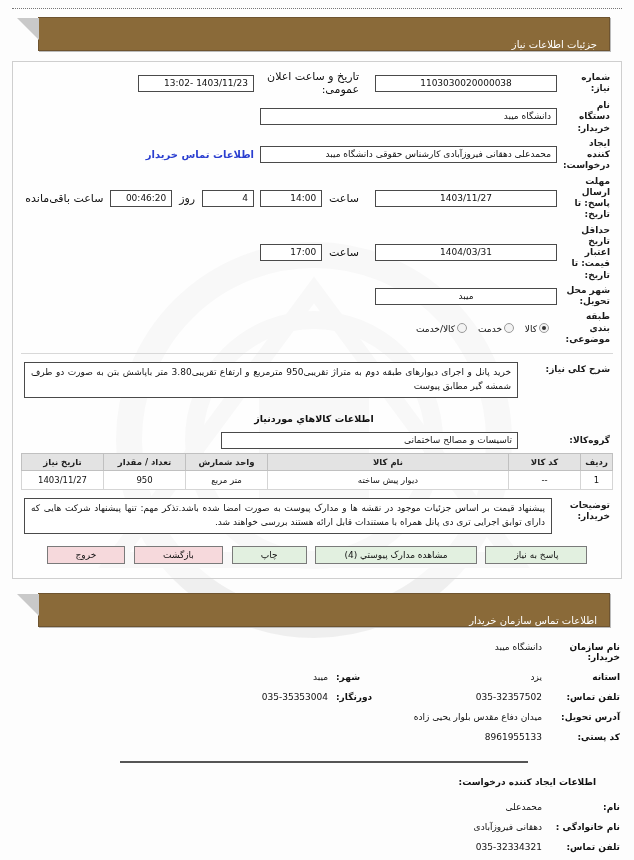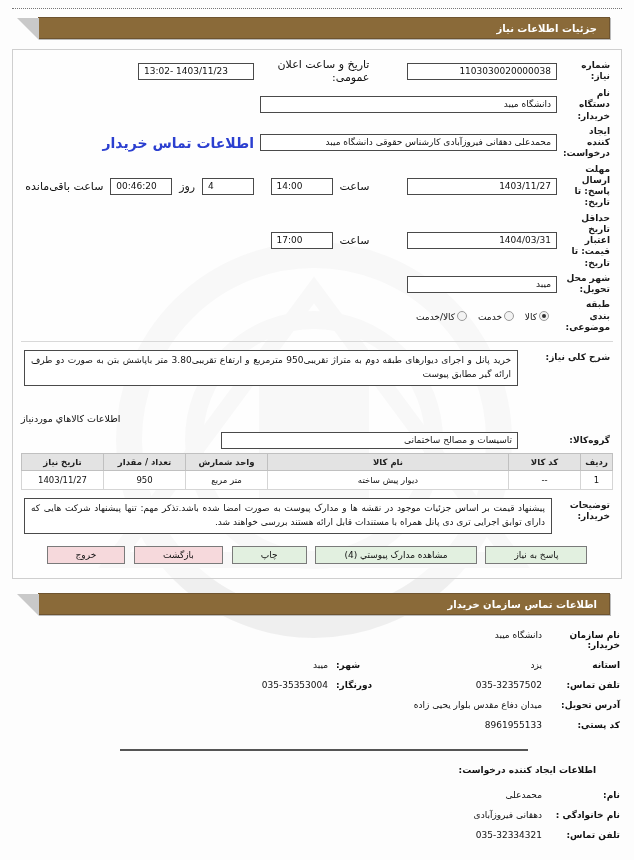--- a/index.html
+++ b/index.html
@@ -32,25 +32,25 @@
   .dotted-top {
     border-top: 1px dotted #777;
     height: 0; margin: 0 2px 8px 2px;
   }
 
   
   .section-bar {
     position: relative;
     background: #8a6a39;
     color: #fff;
-    font-weight: bold;
+    font-weight: normal;
     font-size: 10px;
     height: 22px;
     line-height: 22px;
-    padding: 0 12px;
+    padding: 16px 12px;
     text-align: right;
     border: 1px solid #6e5430;
     box-shadow: 1px 1px 0 #bbb;
     margin-bottom: 10px;
   }
   .section-bar.offset { margin-right: 14px; margin-left: 28px; }
   .corner-fold {
     position: absolute;
     left: -22px; top: 0;
     width: 0; height: 0;
@@ -86,35 +86,35 @@
     background: #ffffff;
     height: 17px;
     line-height: 15px;
     padding: 0 5px;
     text-align: right;
     font-size: 9px;
     vertical-align: middle;
     white-space: nowrap;
     overflow: hidden;
   }
-  .fld.w-lg  { width: 150px; }
+  .fld.w-lg  { width: 182px; text-align: center; }
   .fld.w-xl  { width: 297px; }
   .fld.w-md  { width: 116px; }
   .fld.w-sm  { width: 62px; }
   .fld.w-xs  { width: 52px; }
-  .fld.center { text-align: left; }
+  .fld.center { text-align: right; }
   .inline-lbl {
     display: inline-block;
     padding: 0 4px;
     font-size: 11px;
     vertical-align: middle;
   }
   .lnk {
     color: #2b3fd0;
-    font-size: 14px;
+    font-size: 10px;
     text-decoration: none;
     font-weight: bold;
     cursor: pointer;
   }
 
   
   .radio-group { display: inline-block; white-space: nowrap; }
   .rb {
     display: inline-block;
     width: 10px; height: 10px;
@@ -147,24 +147,24 @@
     border: 1px solid #4a4a4a;
     background: #fff;
     font-size: 9px;
     padding: 3px 6px;
     text-align: justify;
     line-height: 1.55;
     min-height: 30px;
   }
 
   .subhead {
-    font-weight: normal;
+    font-weight: bold;
     font-size: 9.5px;
-    text-align: left;
-    margin: 25px 6px 6px 0;
+    text-align: center;
+    margin: 13px 6px 6px 0;
   }
 
   
   table.goods {
     width: 100%;
     border-collapse: collapse;
     margin: 2px 0 6px 0;
     background: #fff;
   }
   table.goods th {
@@ -320,21 +320,21 @@
       </tbody>
         </table>
 
       <div class="panel-split"></div>
 
       <table class="form">
         <tbody>
             <tr>
           <td class="lbl" style="vertical-align:top;padding-top:4px">شرح کلی نیاز:</td>
           <td>
-            <div class="area">خرید پانل و اجرای دیوارهای طبقه دوم به متراژ تقریبی950 مترمربع و ارتفاع تقریبی3.80 متر باپاشش بتن به صورت دو طرف ارائه گیر مطابق پیوست</div>
+            <div class="area">خرید پانل و اجرای دیوارهای طبقه دوم به متراژ تقریبی950 مترمربع و ارتفاع تقریبی3.80 متر باپاشش بتن به صورت دو طرف شمشه گیر مطابق پیوست</div>
           </td>
         </tr>
       </tbody>
         </table>
 
       <div class="subhead">اطلاعات کالاهاي موردنیاز</div>
 
       <table class="form">
         <tbody>
             <tr>

